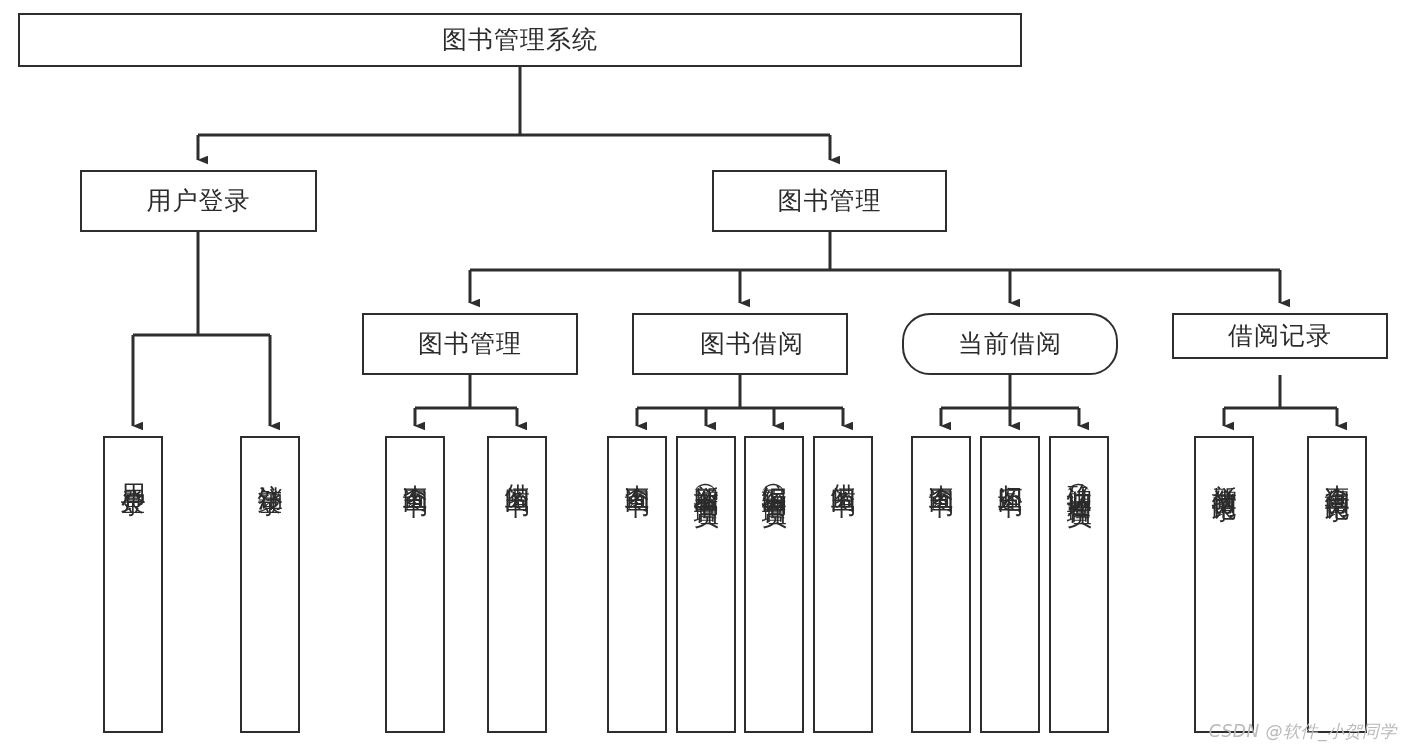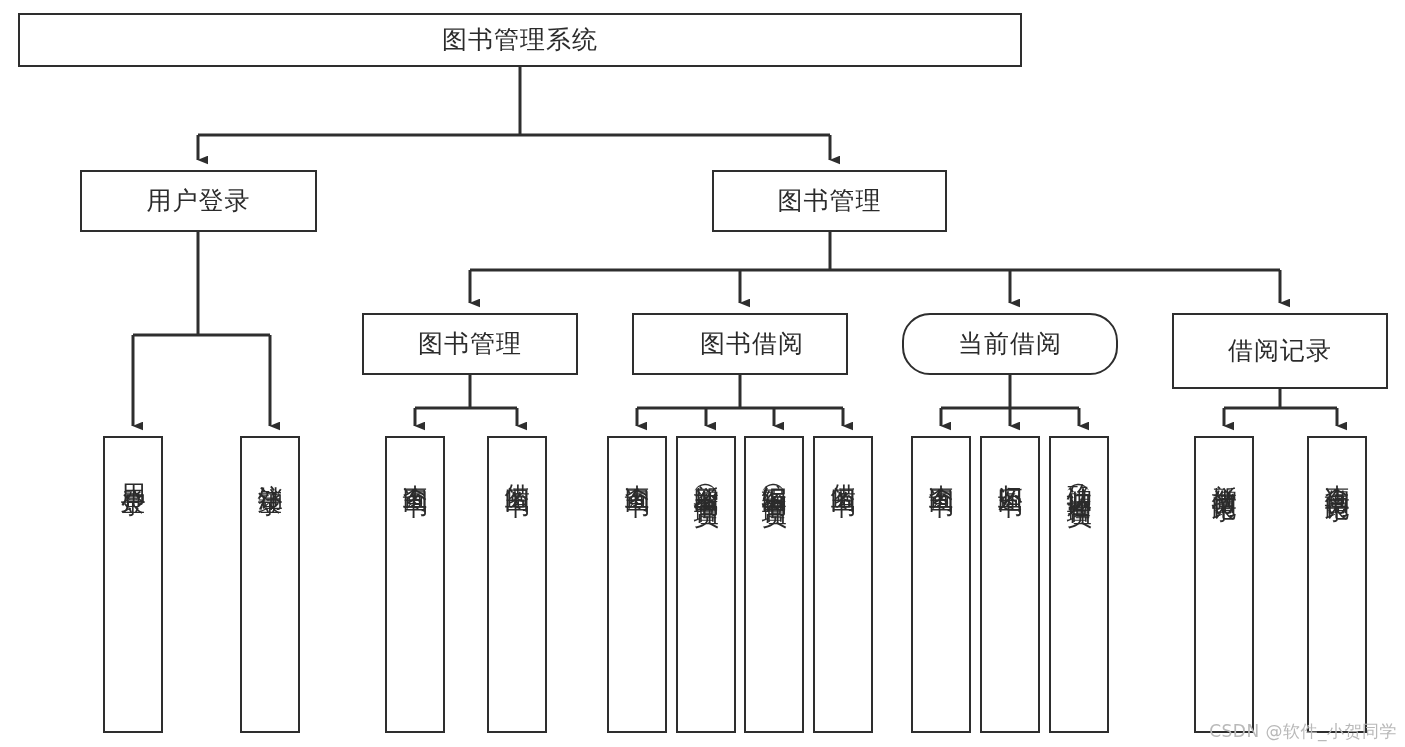--- a/index.html
+++ b/index.html
@@ -60,20 +60,21 @@
     color: #2b2b2b;
   }
   .watermark {
     position: absolute;
     right: 8px;
     bottom: 4px;
     font-size: 17px;
     color: #b9b9b9;
     letter-spacing: 0.5px;
     white-space: nowrap;
+    font-style: italic;
   }
 </style>
 </head>
 <body>
 
 <div id="canvas">
 
   <svg class="wires" viewBox="0 0 1405 747">
     <defs>
       <marker id="arrow" markerWidth="9" markerHeight="11" refX="4.5" refY="10.4" orient="auto" markerUnits="userSpaceOnUse">
@@ -137,21 +138,21 @@
 
   <div class="node node-h" style="left:362px; top:313px; width:216px; height:62px;">
     <span>图书管理</span>
   </div>
   <div class="node node-h" style="left:632px; top:313px; width:216px; height:62px;padding-left:24px;">
     <span>图书借阅</span>
   </div>
   <div class="node node-h" style="left:902px; top:313px; width:216px; height:62px;border-radius:28px;">
     <span>当前借阅</span>
   </div>
-  <div class="node node-h" style="left:1172px; top:313px; width:216px; height:76px;">
+  <div class="node node-h" style="left:1172px; top:313px; width:216px; height:46px;">
     <span>借阅记录</span>
   </div>
 
   <div class="node node-v" style="left:103px; top:436px; width:60px; height:297px;">
     <span class="vtext">用户登录</span>
   </div>
   <div class="node node-v" style="left:240px; top:436px; width:60px; height:297px;">
     <span class="vtext">注销登录</span>
   </div>
 

